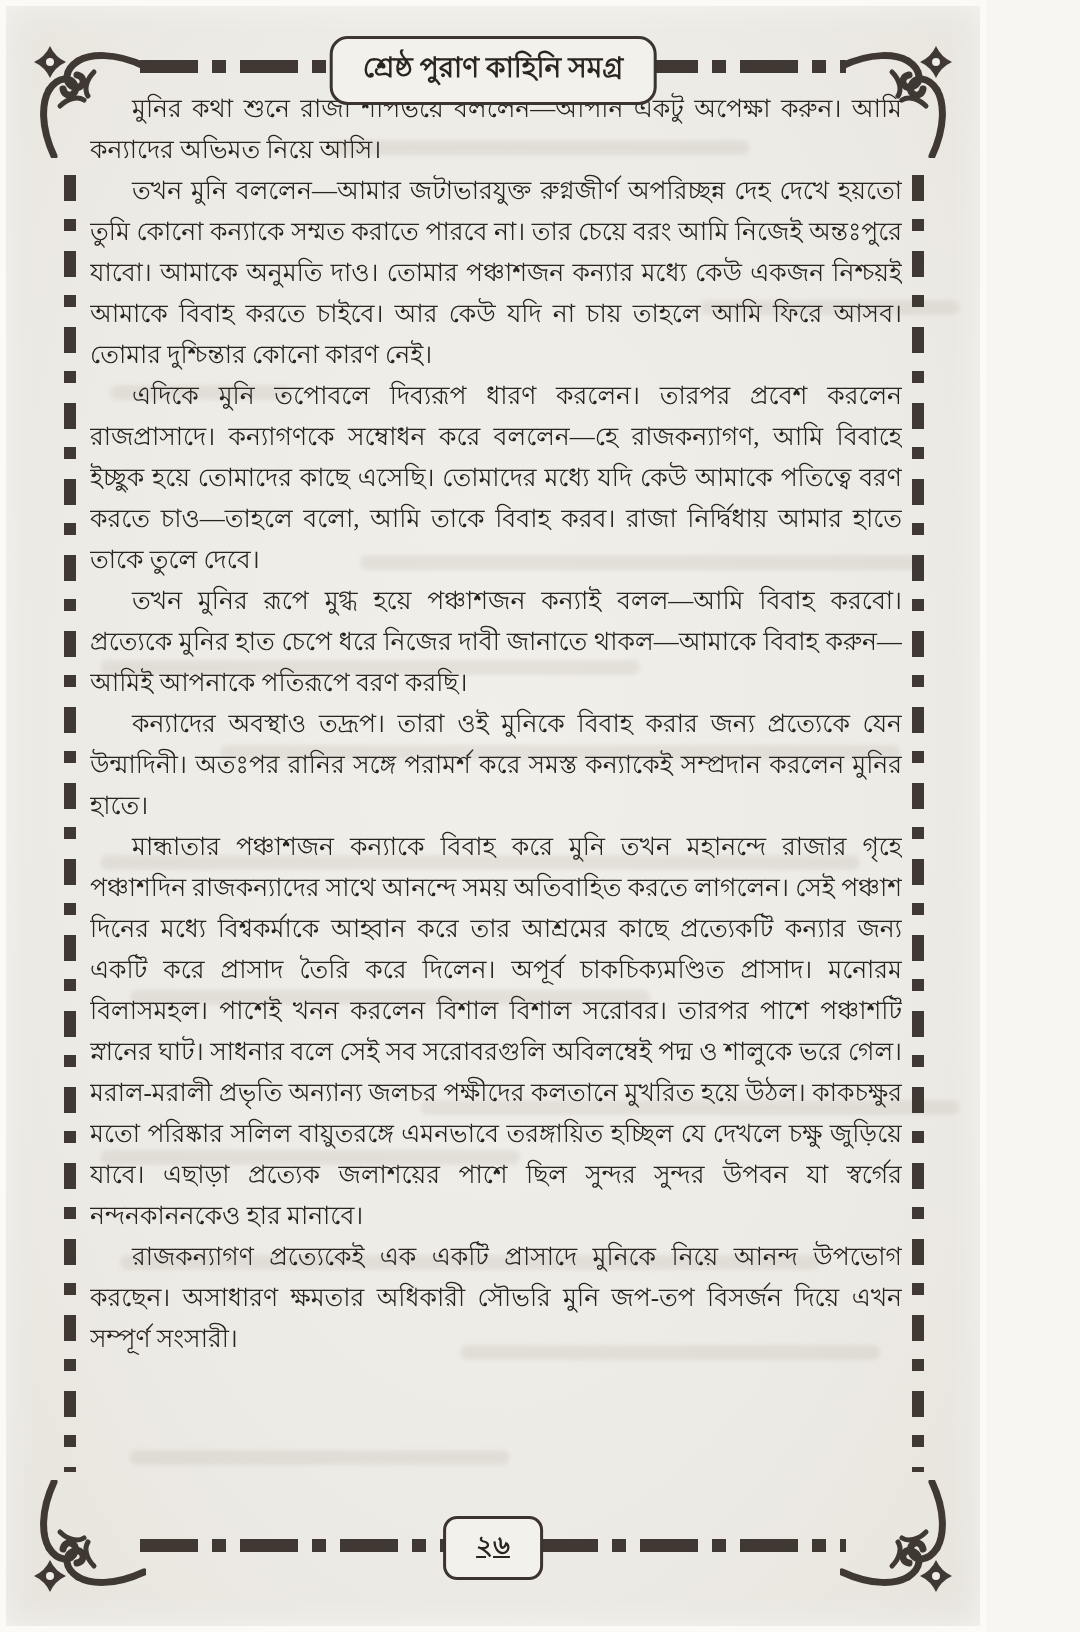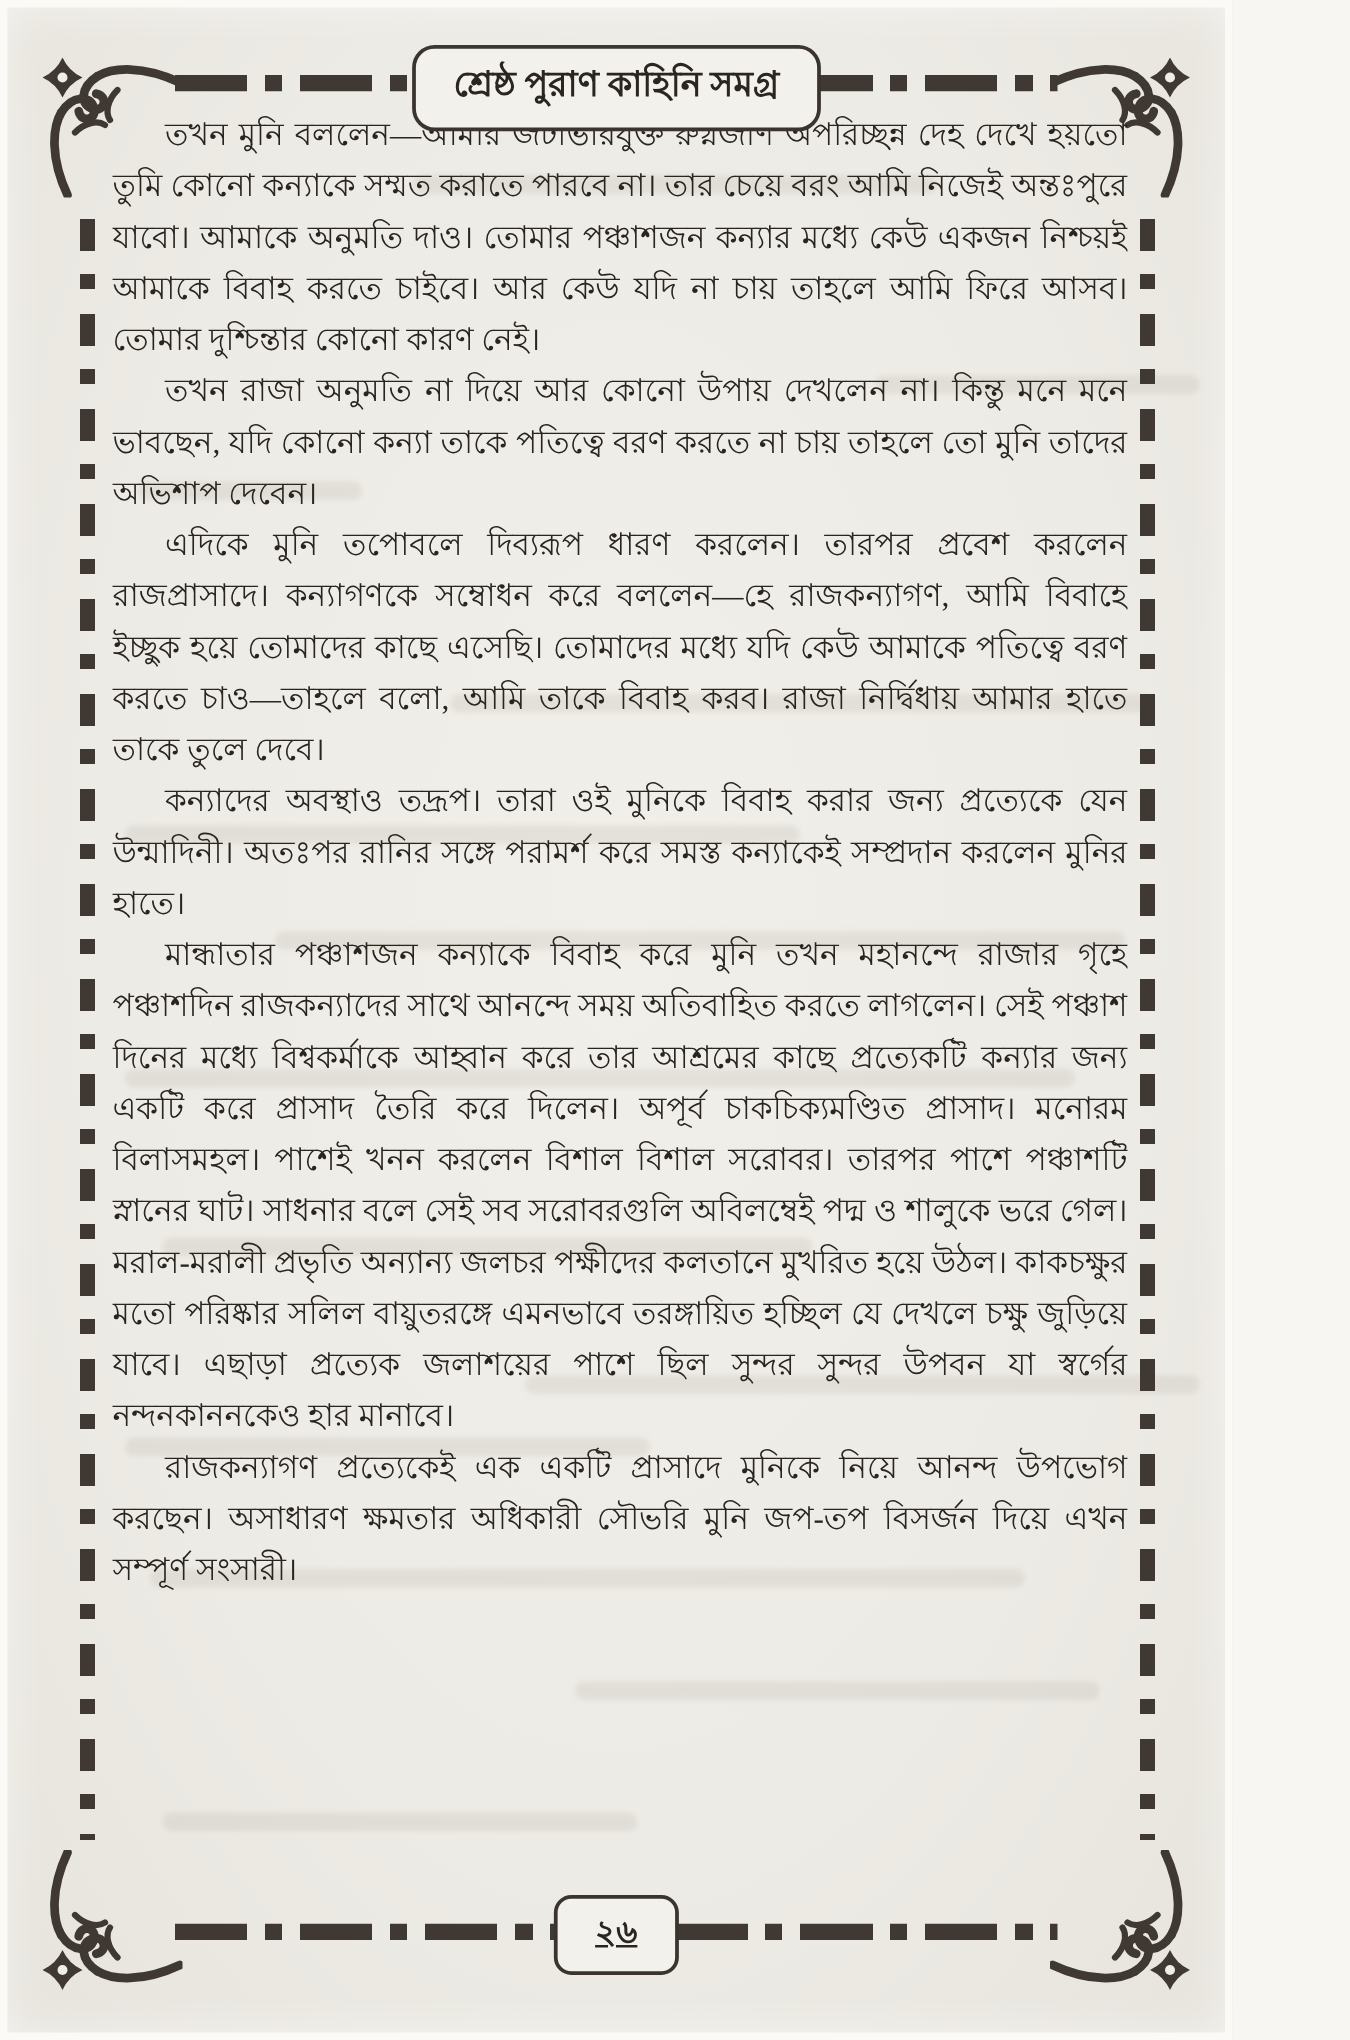--- a/index.html
+++ b/index.html
@@ -162,23 +162,24 @@
       <path d="M16 0 Q21 11 32 16 Q21 21 16 32 Q11 21 0 16 Q11 11 16 0"></path>
       <circle cx="16" cy="16" r="4" fill="#efede8"></circle>
     </g>
   </svg>
 
   <div class="title-box">
     <span>শ্রেষ্ঠ পুরাণ কাহিনি সমগ্র</span>
   </div>
 
   <div class="content">
+      <p class="para">মুনির কথা শুনে রাজা শাপভয়ে বললেন—আপনি একটু অপেক্ষা করুন। আমি কন্যাদের অভিমত নিয়ে আসি।</p>
       <p class="para">তখন মুনি বললেন—আমার জটাভারযুক্ত রুগ্নজীর্ণ অপরিচ্ছন্ন দেহ দেখে হয়তো তুমি কোনো কন্যাকে সম্মত করাতে পারবে না। তার চেয়ে বরং আমি নিজেই অন্তঃপুরে যাবো। আমাকে অনুমতি দাও। তোমার পঞ্চাশজন কন্যার মধ্যে কেউ একজন নিশ্চয়ই আমাকে বিবাহ করতে চাইবে। আর কেউ যদি না চায় তাহলে আমি ফিরে আসব। তোমার দুশ্চিন্তার কোনো কারণ নেই।</p>
-      <p class="para">তখন রাজা অনুমতি না দিয়ে আর কোনো উপায় দেখলেন না। কিন্তু মনে মনে ভাবছেন, যদি কোনো কন্যা তাকে পতিত্বে বরণ করতে না চায় তাহলে তো মুনি তাদের অভিশাপ দেবেন।</p>
       <p class="para">এদিকে মুনি তপোবলে দিব্যরূপ ধারণ করলেন। তারপর প্রবেশ করলেন রাজপ্রাসাদে। কন্যাগণকে সম্বোধন করে বললেন—হে রাজকন্যাগণ, আমি বিবাহে ইচ্ছুক হয়ে তোমাদের কাছে এসেছি। তোমাদের মধ্যে যদি কেউ আমাকে পতিত্বে বরণ করতে চাও—তাহলে বলো, আমি তাকে বিবাহ করব। রাজা নির্দ্বিধায় আমার হাতে তাকে তুলে দেবে।</p>
+      <p class="para">তখন মুনির রূপে মুগ্ধ হয়ে পঞ্চাশজন কন্যাই বলল—আমি বিবাহ করবো। প্রত্যেকে মুনির হাত চেপে ধরে নিজের দাবী জানাতে থাকল—আমাকে বিবাহ করুন—আমিই আপনাকে পতিরূপে বরণ করছি।</p>
       <p class="para">কন্যাদের অবস্থাও তদ্রূপ। তারা ওই মুনিকে বিবাহ করার জন্য প্রত্যেকে যেন উন্মাদিনী। অতঃপর রানির সঙ্গে পরামর্শ করে সমস্ত কন্যাকেই সম্প্রদান করলেন মুনির হাতে।</p>
       <p class="para">মান্ধাতার পঞ্চাশজন কন্যাকে বিবাহ করে মুনি তখন মহানন্দে রাজার গৃহে পঞ্চাশদিন রাজকন্যাদের সাথে আনন্দে সময় অতিবাহিত করতে লাগলেন। সেই পঞ্চাশ দিনের মধ্যে বিশ্বকর্মাকে আহ্বান করে তার আশ্রমের কাছে প্রত্যেকটি কন্যার জন্য একটি করে প্রাসাদ তৈরি করে দিলেন। অপূর্ব চাকচিক্যমণ্ডিত প্রাসাদ। মনোরম বিলাসমহল। পাশেই খনন করলেন বিশাল বিশাল সরোবর। তারপর পাশে পঞ্চাশটি স্নানের ঘাট। সাধনার বলে সেই সব সরোবরগুলি অবিলম্বেই পদ্ম ও শালুকে ভরে গেল। মরাল-মরালী প্রভৃতি অন্যান্য জলচর পক্ষীদের কলতানে মুখরিত হয়ে উঠল। কাকচক্ষুর মতো পরিষ্কার সলিল বায়ুতরঙ্গে এমনভাবে তরঙ্গায়িত হচ্ছিল যে দেখলে চক্ষু জুড়িয়ে যাবে। এছাড়া প্রত্যেক জলাশয়ের পাশে ছিল সুন্দর সুন্দর উপবন যা স্বর্গের নন্দনকাননকেও হার মানাবে।</p>
       <p class="para">রাজকন্যাগণ প্রত্যেকেই এক একটি প্রাসাদে মুনিকে নিয়ে আনন্দ উপভোগ করছেন। অসাধারণ ক্ষমতার অধিকারী সৌভরি মুনি জপ-তপ বিসর্জন দিয়ে এখন সম্পূর্ণ সংসারী।</p>
     </div>
 
   <div class="page-box">
     <span>২৬</span>
   </div>
 
 </div>

